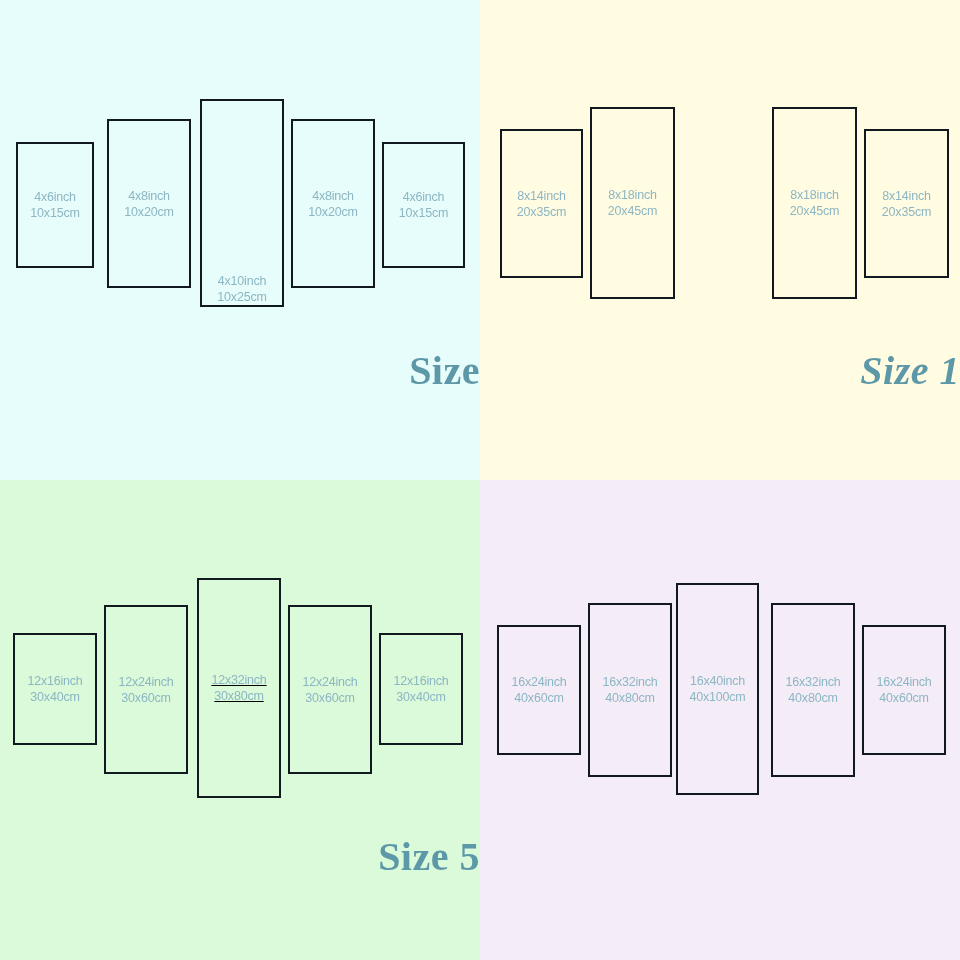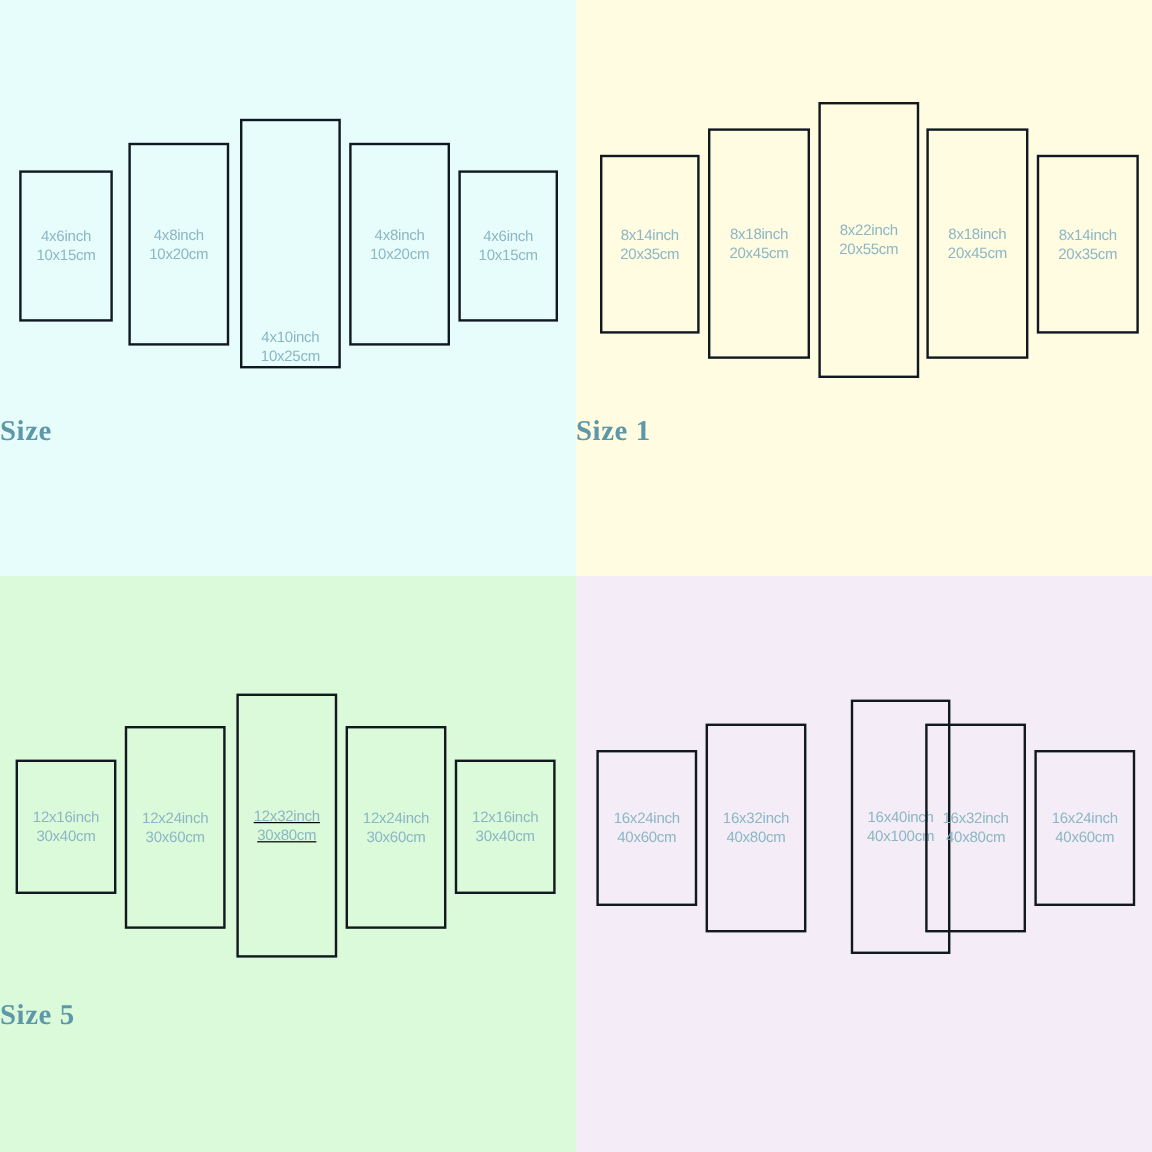--- a/index.html
+++ b/index.html
@@ -61,24 +61,24 @@
     user-select: none;
   }
   .panel-label .ln {
     display: block;
   }
 
   .quad-title {
     position: absolute;
     left: 0;
     width: 480px;
-    text-align: left;
+    text-align: right;
     font-family: "Liberation Serif", serif;
     font-weight: bold;
-    font-size: 24px;
+    font-size: 40px;
     letter-spacing: 0.5px;
     color: #5D98A8;
     user-select: none;
   }
 </style>
 </head>
 <body>
 
 <div id="sizechart">
 
@@ -124,39 +124,33 @@
           <span class="ln">8x14inch</span>
           <span class="ln">20x35cm</span>
         </div>
       </div>
       <div class="panel" style="left: 590px; top: 107px; width: 85px; height: 192px; border-color: rgb(17, 24, 32);">
         <div class="panel-label" style="color: rgb(140, 182, 196);">
           <span class="ln">8x18inch</span>
           <span class="ln">20x45cm</span>
         </div>
       </div>
-      <div class="panel" style="left: 682px; top: 85px; width: 84px; height: 230px; border-color: rgb(17, 24, 32);">
-        <div class="panel-label" style="color: rgb(140, 182, 196);">
-          <span class="ln">8x22inch</span>
-          <span class="ln">20x55cm</span>
-        </div>
-      </div>
       <div class="panel" style="left: 772px; top: 107px; width: 85px; height: 192px; border-color: rgb(17, 24, 32);">
         <div class="panel-label" style="color: rgb(140, 182, 196);">
           <span class="ln">8x18inch</span>
           <span class="ln">20x45cm</span>
         </div>
       </div>
       <div class="panel" style="left: 864px; top: 129px; width: 85px; height: 149px; border-color: rgb(17, 24, 32);">
         <div class="panel-label" style="color: rgb(140, 182, 196);">
           <span class="ln">8x14inch</span>
           <span class="ln">20x35cm</span>
         </div>
       </div>
-      <div class="quad-title" style="top: 347px; left: 480px; color: rgb(93, 152, 168);">Size 1</div>
+      <div class="quad-title" style="top: 347px; left: 480px; color: rgb(93, 152, 168); font-style: italic;">Size 1</div>
       <div class="panel" style="left: 13px; top: 633px; width: 84px; height: 112px; border-color: rgb(17, 24, 32);">
         <div class="panel-label" style="color: rgb(140, 182, 196);">
           <span class="ln">12x16inch</span>
           <span class="ln">30x40cm</span>
         </div>
       </div>
       <div class="panel" style="left: 104px; top: 605px; width: 84px; height: 169px; border-color: rgb(17, 24, 32);">
         <div class="panel-label" style="color: rgb(140, 182, 196);">
           <span class="ln">12x24inch</span>
           <span class="ln">30x60cm</span>
@@ -186,21 +180,21 @@
           <span class="ln">16x24inch</span>
           <span class="ln">40x60cm</span>
         </div>
       </div>
       <div class="panel" style="left: 588px; top: 603px; width: 84px; height: 174px; border-color: rgb(17, 24, 32);">
         <div class="panel-label" style="color: rgb(140, 182, 196);">
           <span class="ln">16x32inch</span>
           <span class="ln">40x80cm</span>
         </div>
       </div>
-      <div class="panel" style="left: 709px; top: 583px; width: 83px; height: 212px; border-color: rgb(17, 24, 32);">
+      <div class="panel" style="left: 676px; top: 583px; width: 83px; height: 212px; border-color: rgb(17, 24, 32);">
         <div class="panel-label" style="color: rgb(140, 182, 196);">
           <span class="ln">16x40inch</span>
           <span class="ln">40x100cm</span>
         </div>
       </div>
       <div class="panel" style="left: 771px; top: 603px; width: 84px; height: 174px; border-color: rgb(17, 24, 32);">
         <div class="panel-label" style="color: rgb(140, 182, 196);">
           <span class="ln">16x32inch</span>
           <span class="ln">40x80cm</span>
         </div>

